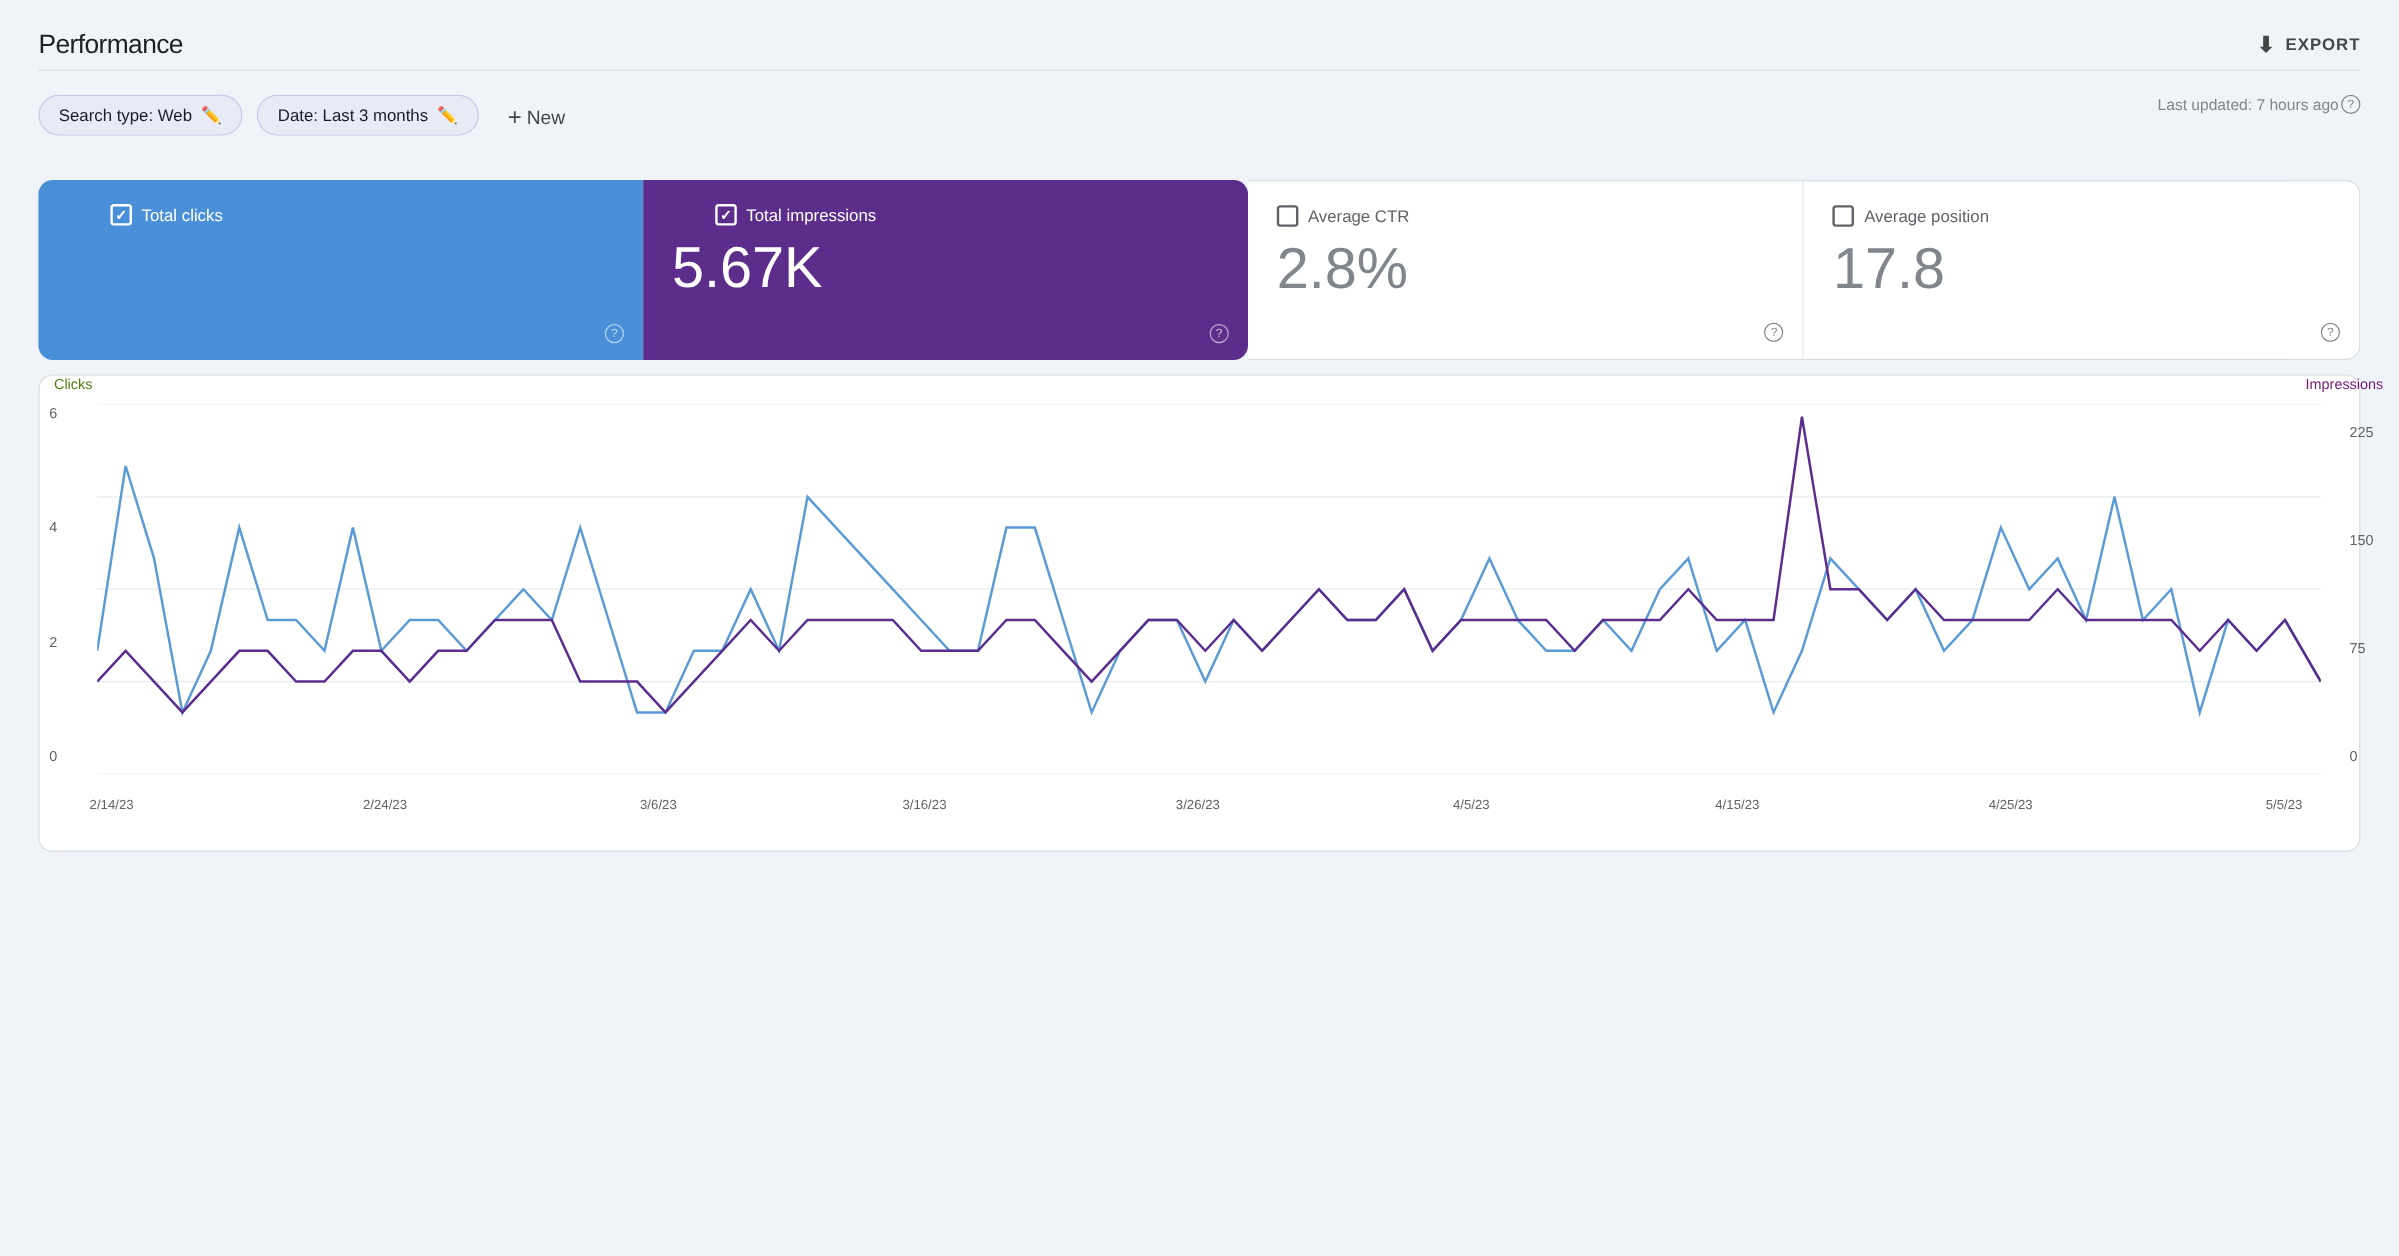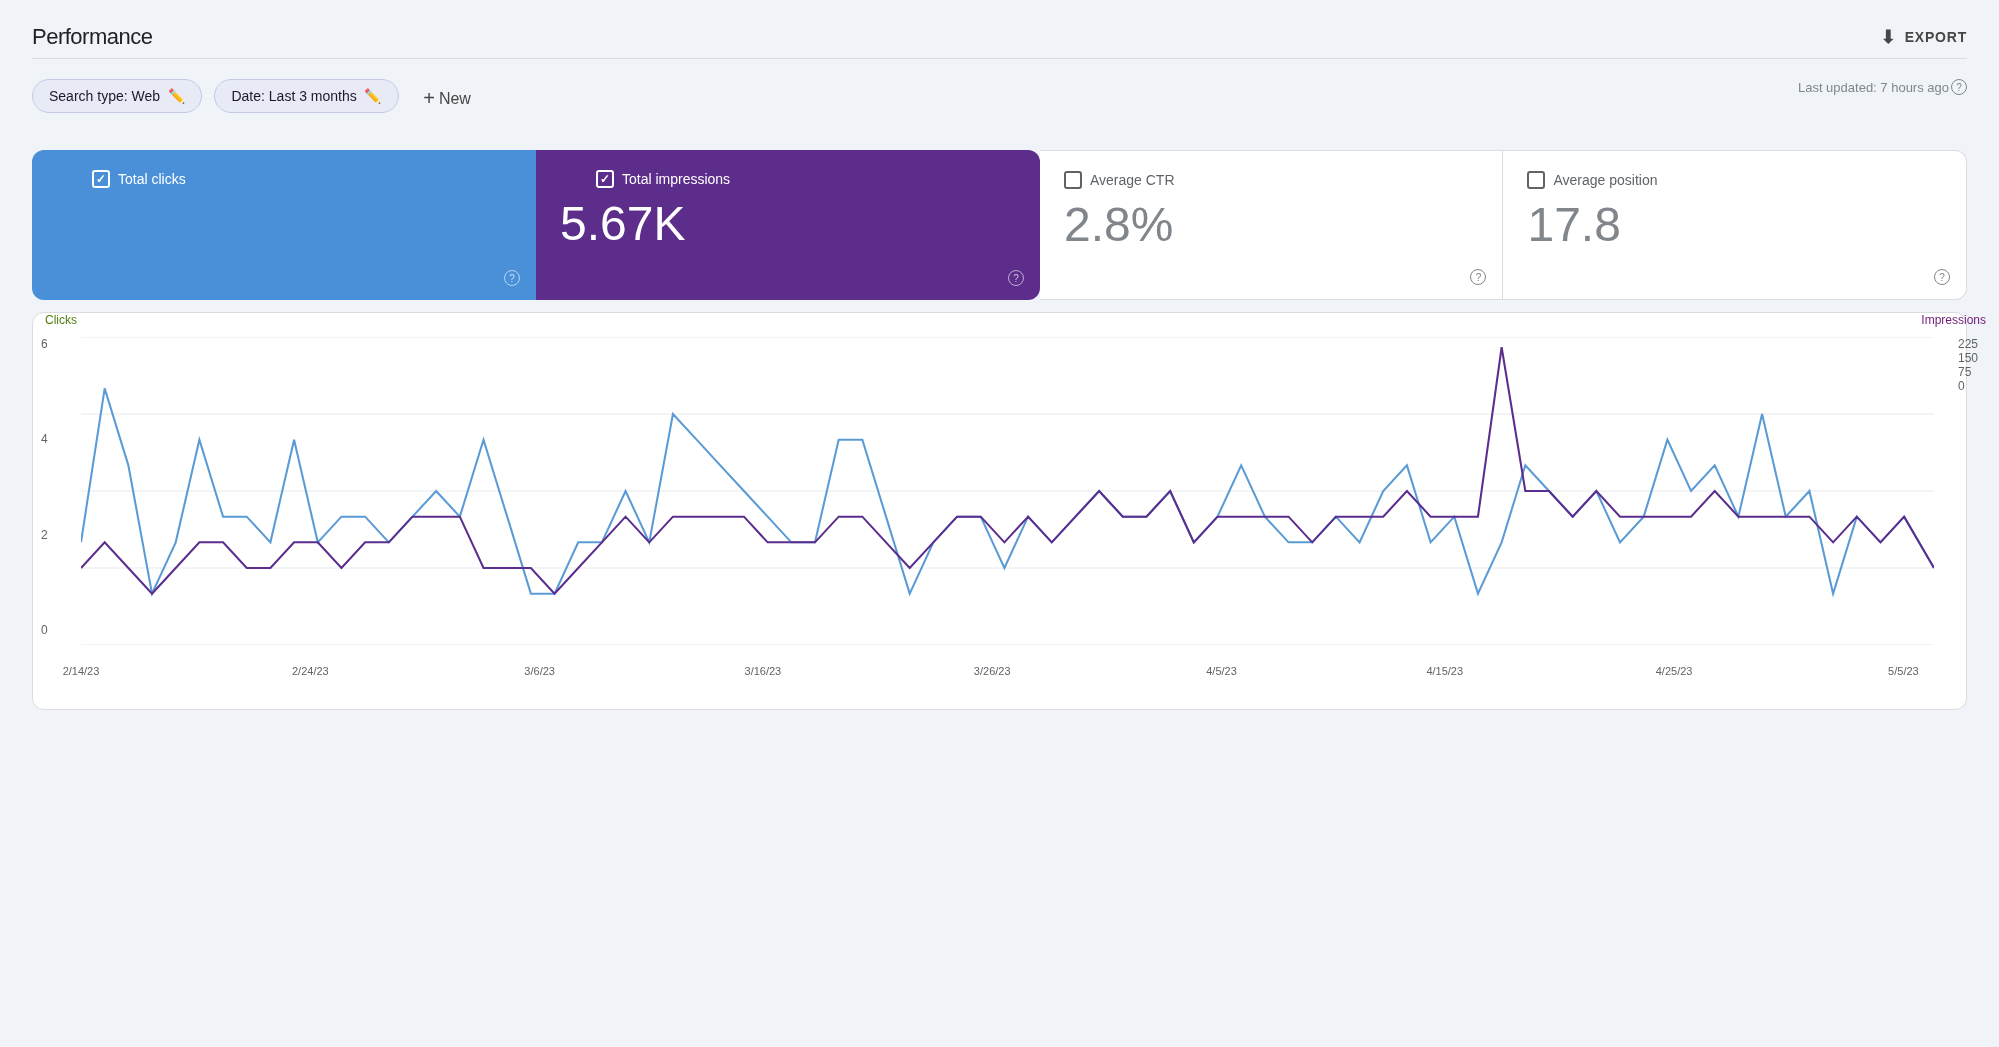--- a/index.html
+++ b/index.html
@@ -181,24 +181,25 @@
       top: 0;
       bottom: 40px;
       display: flex;
       flex-direction: column;
       justify-content: space-between;
       align-items: flex-end;
     }
     .y-axis-right {
       position: absolute;
       right: -44px;
-      top: 0;
+      top: 16px;
       bottom: 40px;
       display: flex;
       flex-direction: column;
+      justify-content: space-between;
       align-items: flex-start;
     }
     .axis-label {
       font-size: 12px;
       color: #5f6368;
     }
     .axis-title-left {
       position: absolute;
       left: -36px;
       top: -24px;
@@ -505,21 +506,21 @@
             1656,175
             1679,175
             1702,200
             1725,175
             1748,200
             1771,175
             1800,225
           "></polyline>
       </svg>
 
-      <div class="x-axis" style="bottom:0; position:absolute; left:0; right:0; display:flex; justify-content:space-between;">
+      <div class="x-axis" style="bottom:0; position:absolute; left:12px; right:0; display:flex; justify-content:space-between;">
         <span class="x-label">2/14/23</span>
         <span class="x-label">2/24/23</span>
         <span class="x-label">3/6/23</span>
         <span class="x-label">3/16/23</span>
         <span class="x-label">3/26/23</span>
         <span class="x-label">4/5/23</span>
         <span class="x-label">4/15/23</span>
         <span class="x-label">4/25/23</span>
         <span class="x-label">5/5/23</span>
       </div>

